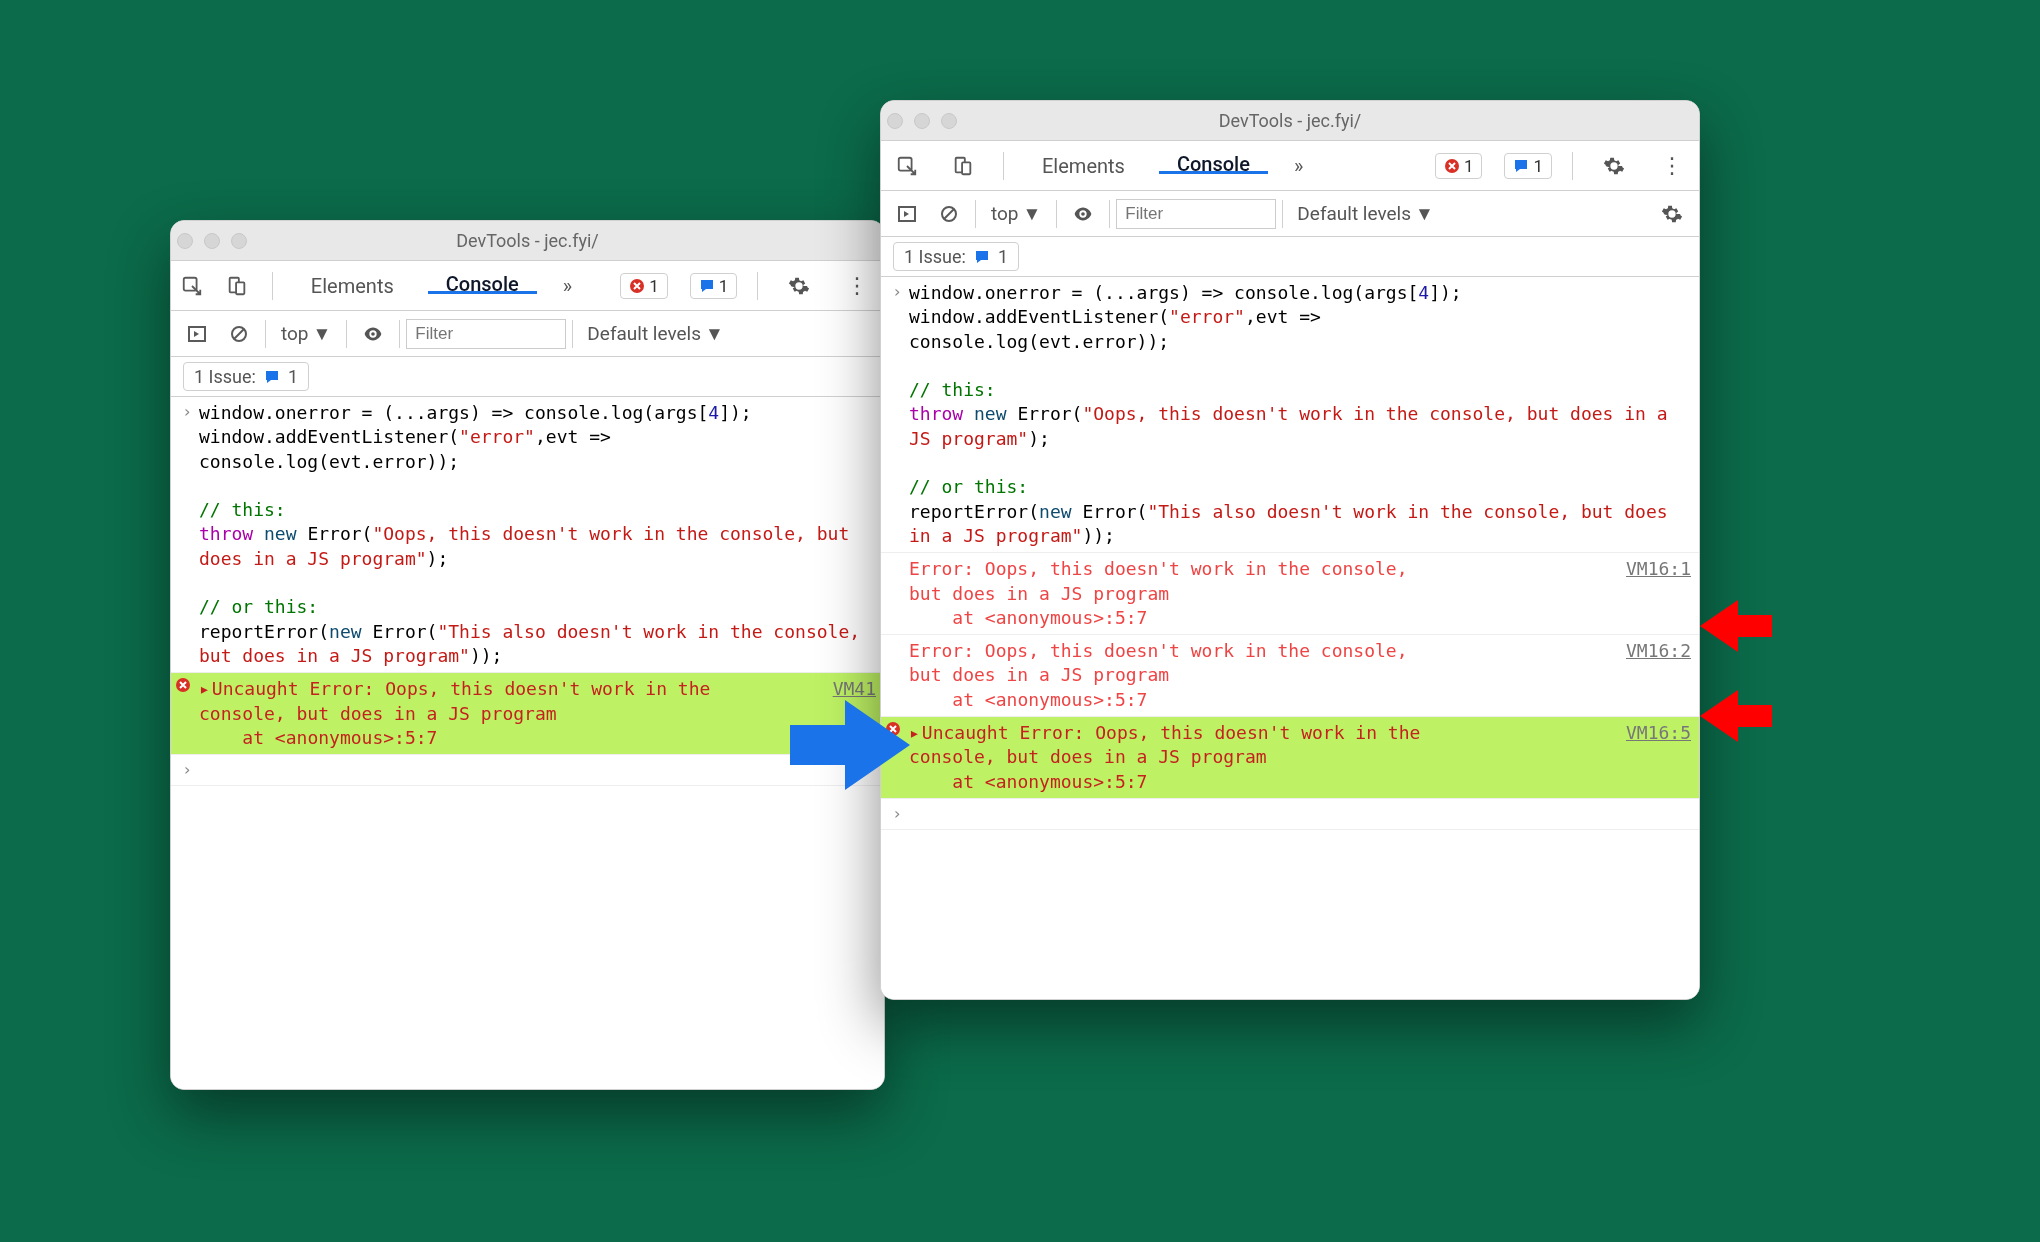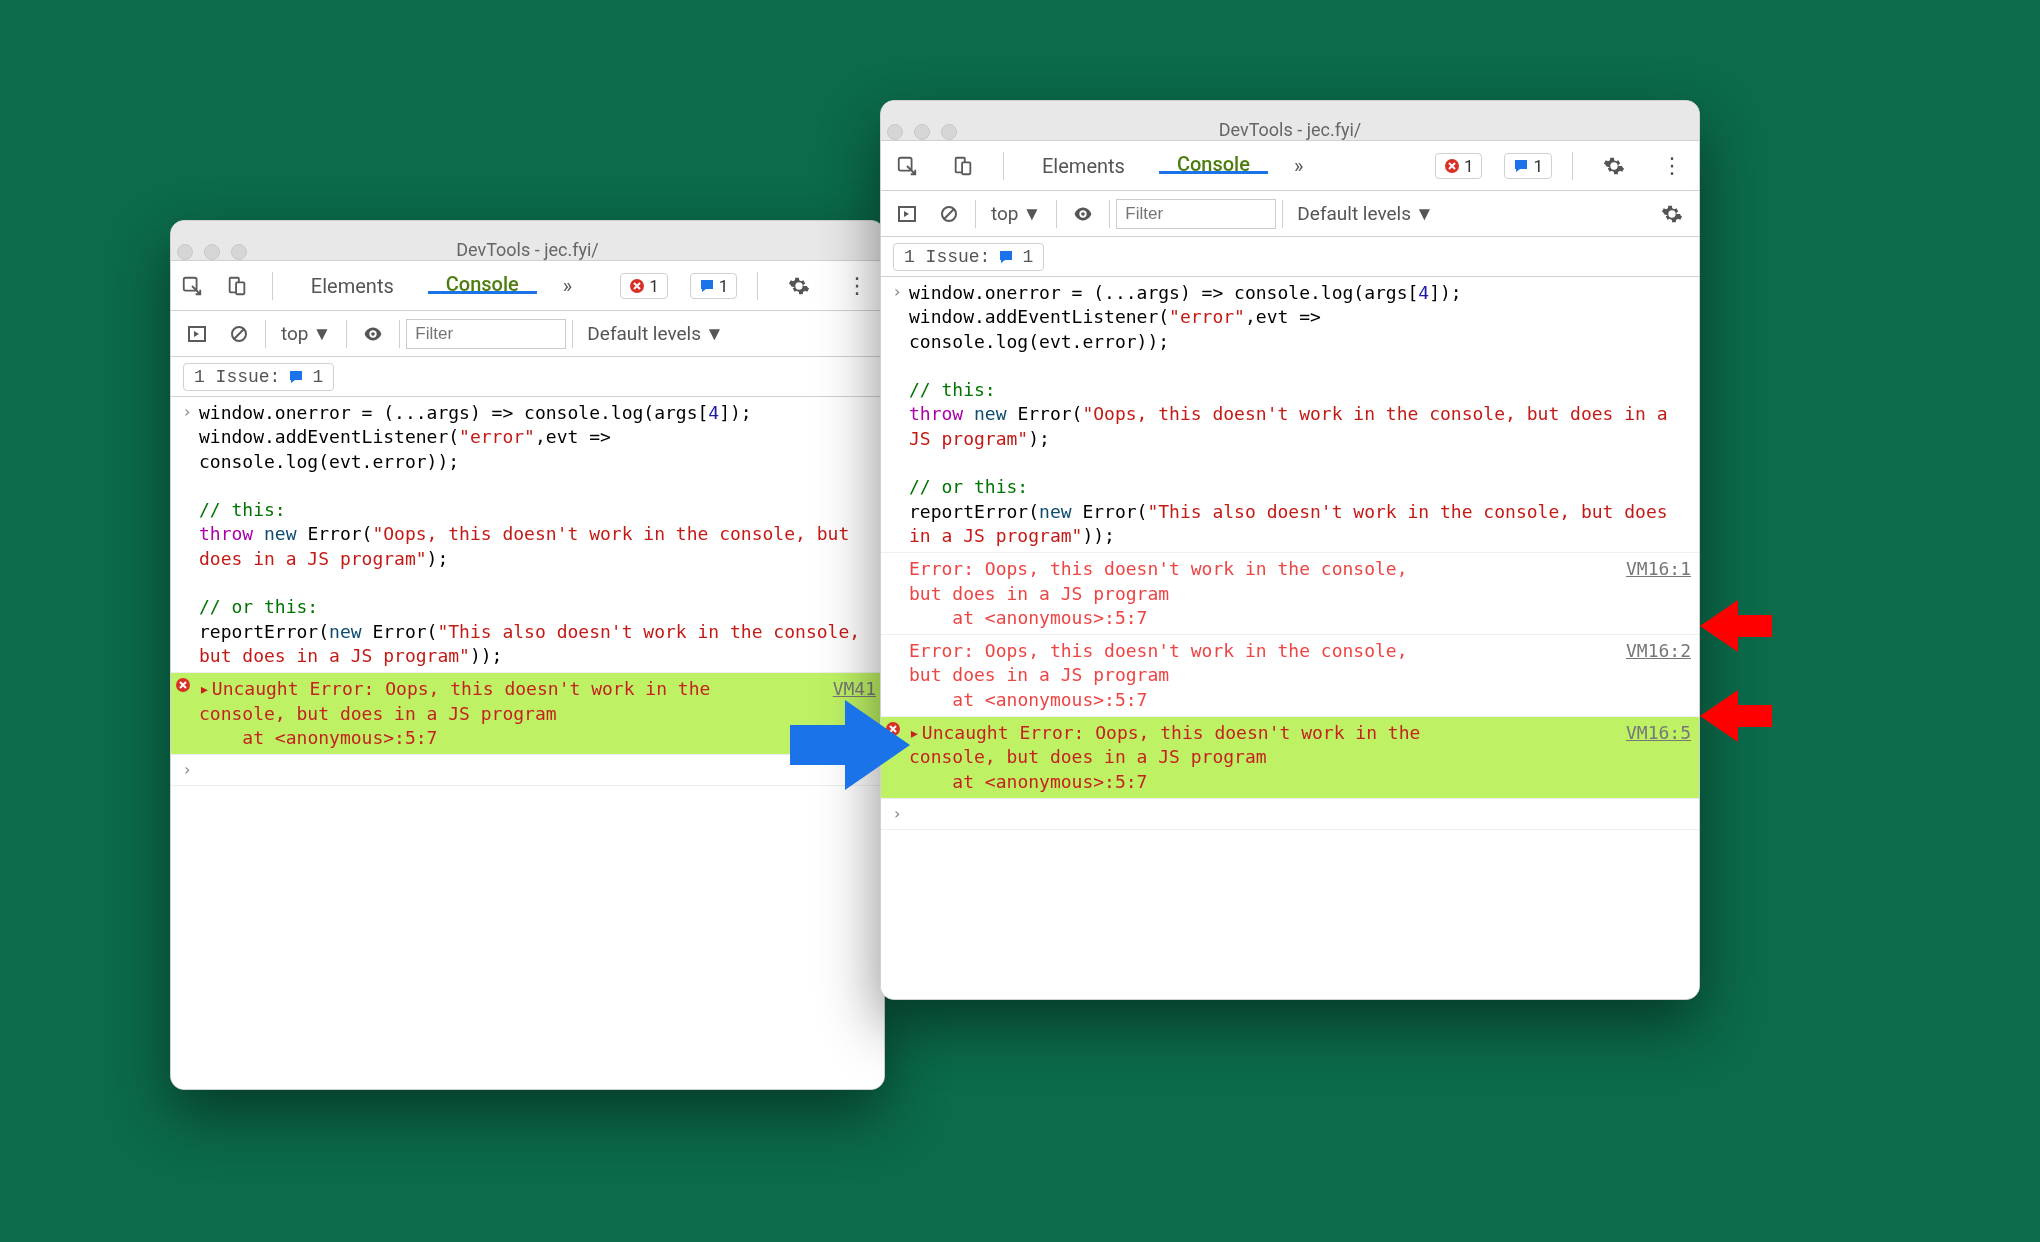--- a/index.html
+++ b/index.html
@@ -19,21 +19,21 @@
     box-shadow: 0 25px 60px rgba(0,0,0,.45);
     display: flex;
     flex-direction: column;
     overflow: hidden;
     border: 1px solid #d0d0d0;
   }
   .titlebar {
     height: 40px;
     background: #e8e8e8;
     display: flex;
-    align-items: flex-end;
+    align-items: center;
     padding: 0 6px;
     position: relative;
     border-bottom: 1px solid #d0d0d0;
   }
   .traffic {
     display: flex;
     gap: 11px;
   }
   .dot { width: 16px; height: 16px; border-radius: 50%; background: #d6d6d6; border:1px solid #c8c8c8;}
   .title {
@@ -44,21 +44,21 @@
     display:flex; align-items:center; height:50px;
     border-bottom:1px solid #d0d0d0; padding:16px 6px;
     font-size:20px; color:#555;
     gap:16px;
   }
   .tabs .iconbtn, .toolbar .iconbtn {
     width:40px; height:40px; display:flex; align-items:center; justify-content:center;
     cursor:pointer; color:#5a5a5a;
   }
   .tab { padding:0 18px; height:100%; display:flex; align-items:center; cursor:pointer; }
-  .tab.active { color:#4d7c0f; border-bottom:3px solid #1a73e8; font-weight:500; }
+  .tab.active { color:#0f172a; border-bottom:3px solid #1a73e8; font-weight:500; }
   .sep { width:1px; height:28px; background:#d0d0d0; margin:0 4px; }
   .badge {
     display:flex; align-items:center; gap:4px;
     border:1px solid #d0d0d0; border-radius:4px;
     padding:2px 8px; font-size:17px; cursor:pointer;
     margin-left:6px; color:#333;
   }
   .badge .err { color:#d93025; }
   .badge .msg { color:#1a73e8; }
   .gear, .more { font-size:22px; color:#555; cursor:pointer; padding:0 10px;}
@@ -75,21 +75,21 @@
     border:1px solid #ccc; height:30px; padding:0 8px;
     font-size:17px; width:160px; background:#fff;
   }
   .levels { cursor:pointer; display:flex; align-items:center; gap:4px; padding:0 8px;}
   .issuebar {
     display:flex; align-items:center; height:40px;
     border-bottom:1px solid #d0d0d0; padding:0 12px; font-size:18px; color:#555;
   }
   .chip {
     border:1px solid #d0d0d0; border-radius:4px; padding:3px 10px;
-    display:flex; align-items:center; gap:8px;font-family:Liberation Mono, monospace;
+    display:flex; align-items:center; gap:8px;
   }
   .console-body {
     flex:1; overflow:auto; background:#fff;
     font-family: Menlo, Consolas, monospace; font-size:18px; line-height:1.35;
   }
   .row { display:flex; border-bottom:1px solid #eee; padding:4px 8px 4px 4px; }
   .row .gutter { width:24px; flex:none; color:#888; text-align:center; font-size:16px;}
   .row .content { flex:1; white-space:pre-wrap; }
   .row.error { background:#bef264; color:#c5221f; }
   .row.error .gutter { color:#d93025; }

